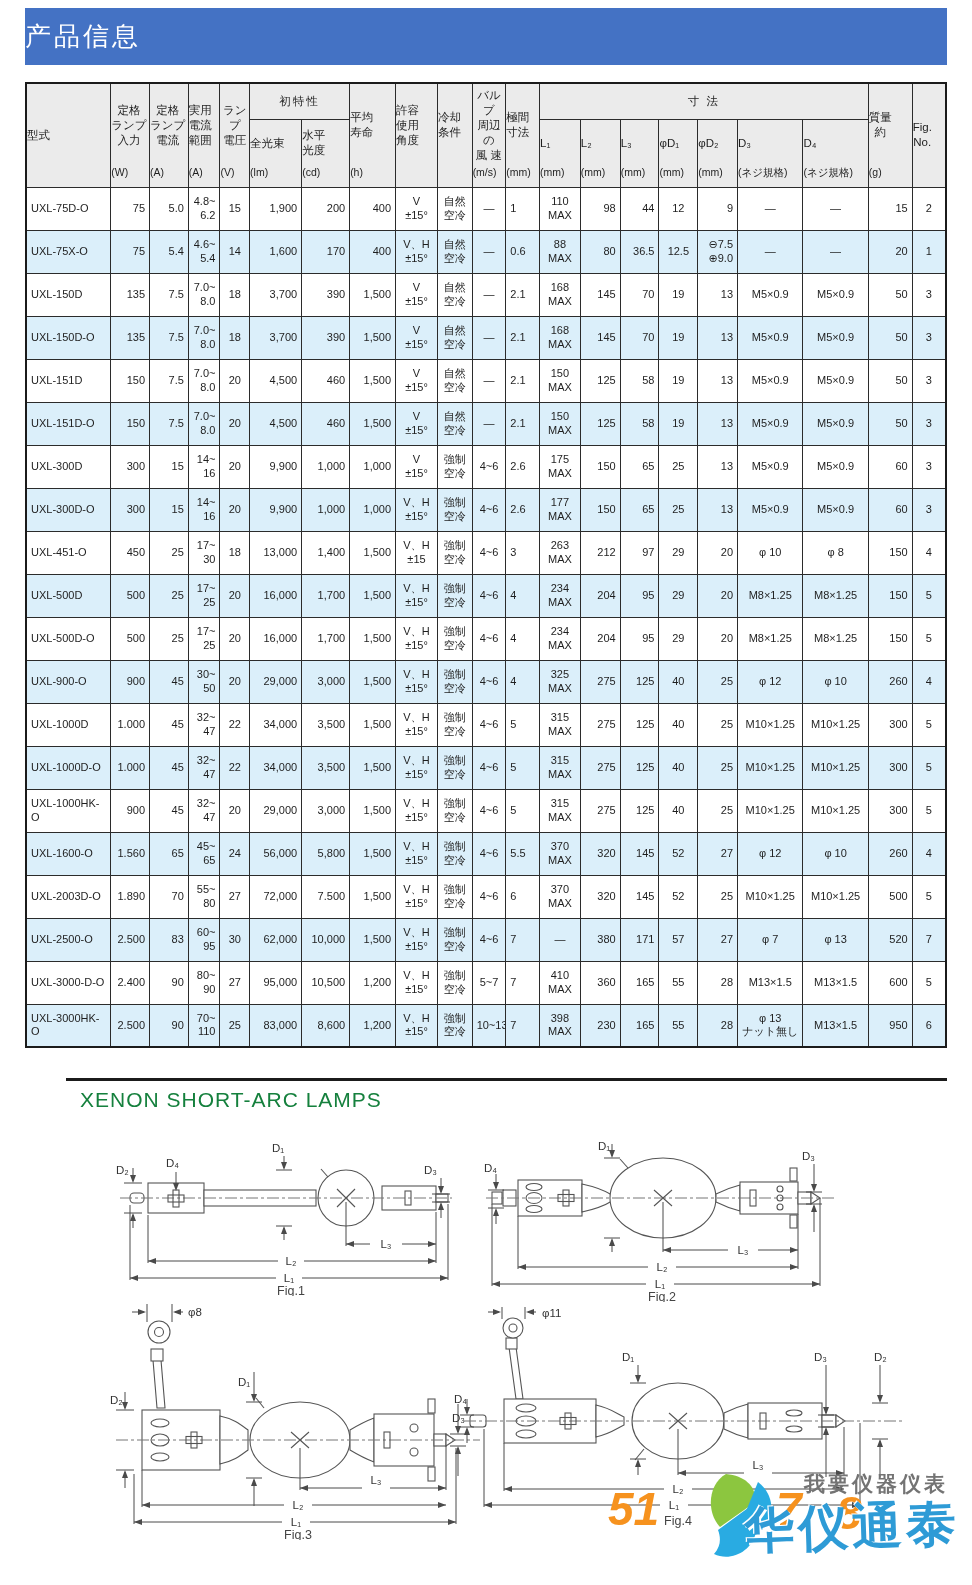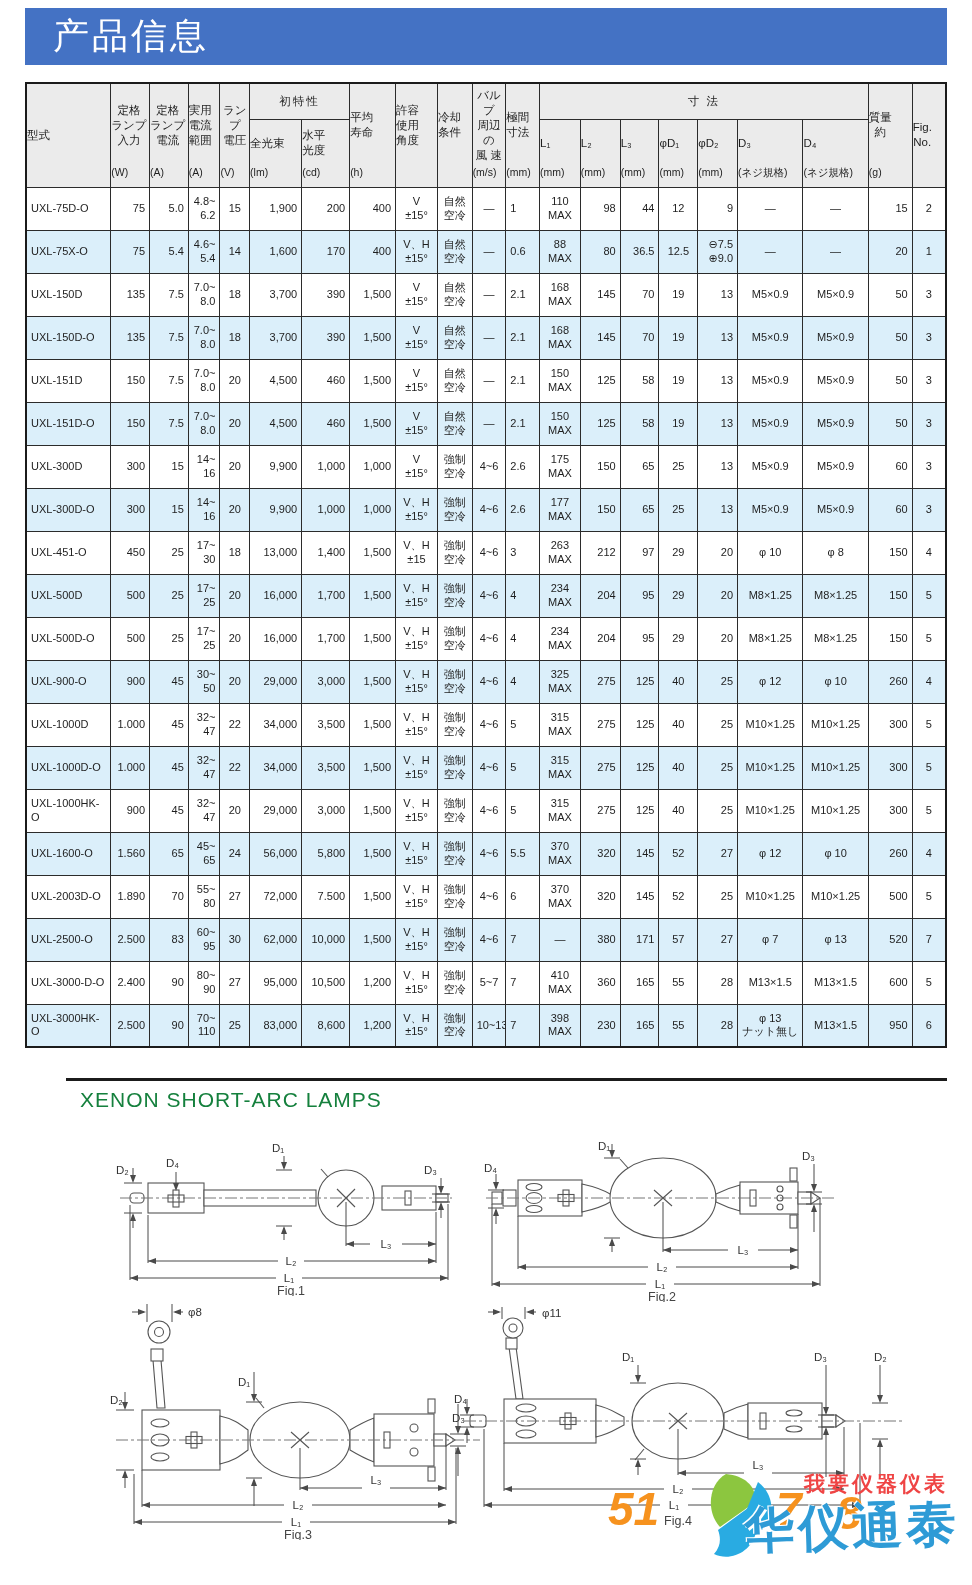--- a/index.html
+++ b/index.html
@@ -2,21 +2,21 @@
 <html><head>
 <meta charset="utf-8">
 <style>
   html,body{margin:0;padding:0;}
   body{width:972px;height:1585px;position:relative;background:#fff;
        font-family:"Liberation Sans","DejaVu Sans",sans-serif;overflow:hidden;}
 
   
   .titlebar{position:absolute;left:25px;top:8px;width:922px;height:57px;background:#4472C4;
             color:#fff;display:flex;align-items:center;}
-  .titlebar span{font-size:36px;margin-left:28px;letter-spacing:3px;}
+  .titlebar span{font-size:26px;letter-spacing:3px;}
 
   
   table.spec{position:absolute;left:25px;top:82px;width:922px;border-collapse:collapse;
              table-layout:fixed;border:2.5px solid #1b1b1b;}
   .spec th,.spec td{border:1px solid #2b2b2b;overflow:hidden;}
   .spec thead th{background:#ebebeb;font-weight:normal;font-size:11.5px;color:#1e1e1e;padding:0;vertical-align:middle;}
   .spec thead tr.r1{height:36px;}
   .spec thead tr.r2{height:68px;}
   .hwrap{display:flex;flex-direction:column;align-items:flex-start;}
   .hwrap.tall{height:101px;}
@@ -1031,14 +1031,14 @@
 <div class="wm">
   <span class="num" style="left:0;top:18px;color:#F6921E">51</span>
   <span class="num" style="left:228px;top:22px;color:#F6921E">8</span>
   <svg style="left:88px;top:2px" width="86" height="94" viewBox="0 0 86 94">
     <path fill="#8CC63F" d="M30 4 C52 6 62 20 58 33 L24 57 C10 42 12 14 30 4 Z"></path>
     <path fill="#29ABE2" d="M62 12 C78 24 80 46 66 60 L48 46 Z"></path>
     <path fill="#29ABE2" d="M22 60 L52 38 L60 62 C56 82 34 92 18 84 C25 76 25 68 22 60 Z"></path>
   </svg>
   <span class="num" style="left:168px;top:18px;color:#F6921E">7</span>
   <span class="brand" style="left:136px;top:34px;color:#2E9BD6">华仪通泰</span>
-  <span class="tag" style="left:196px;top:2px;color:#ef4444">我要仪器仪表</span>
+  <span class="tag" style="left:196px;top:2px;color:#737373">我要仪器仪表</span>
 </div>
 
 </body></html>

